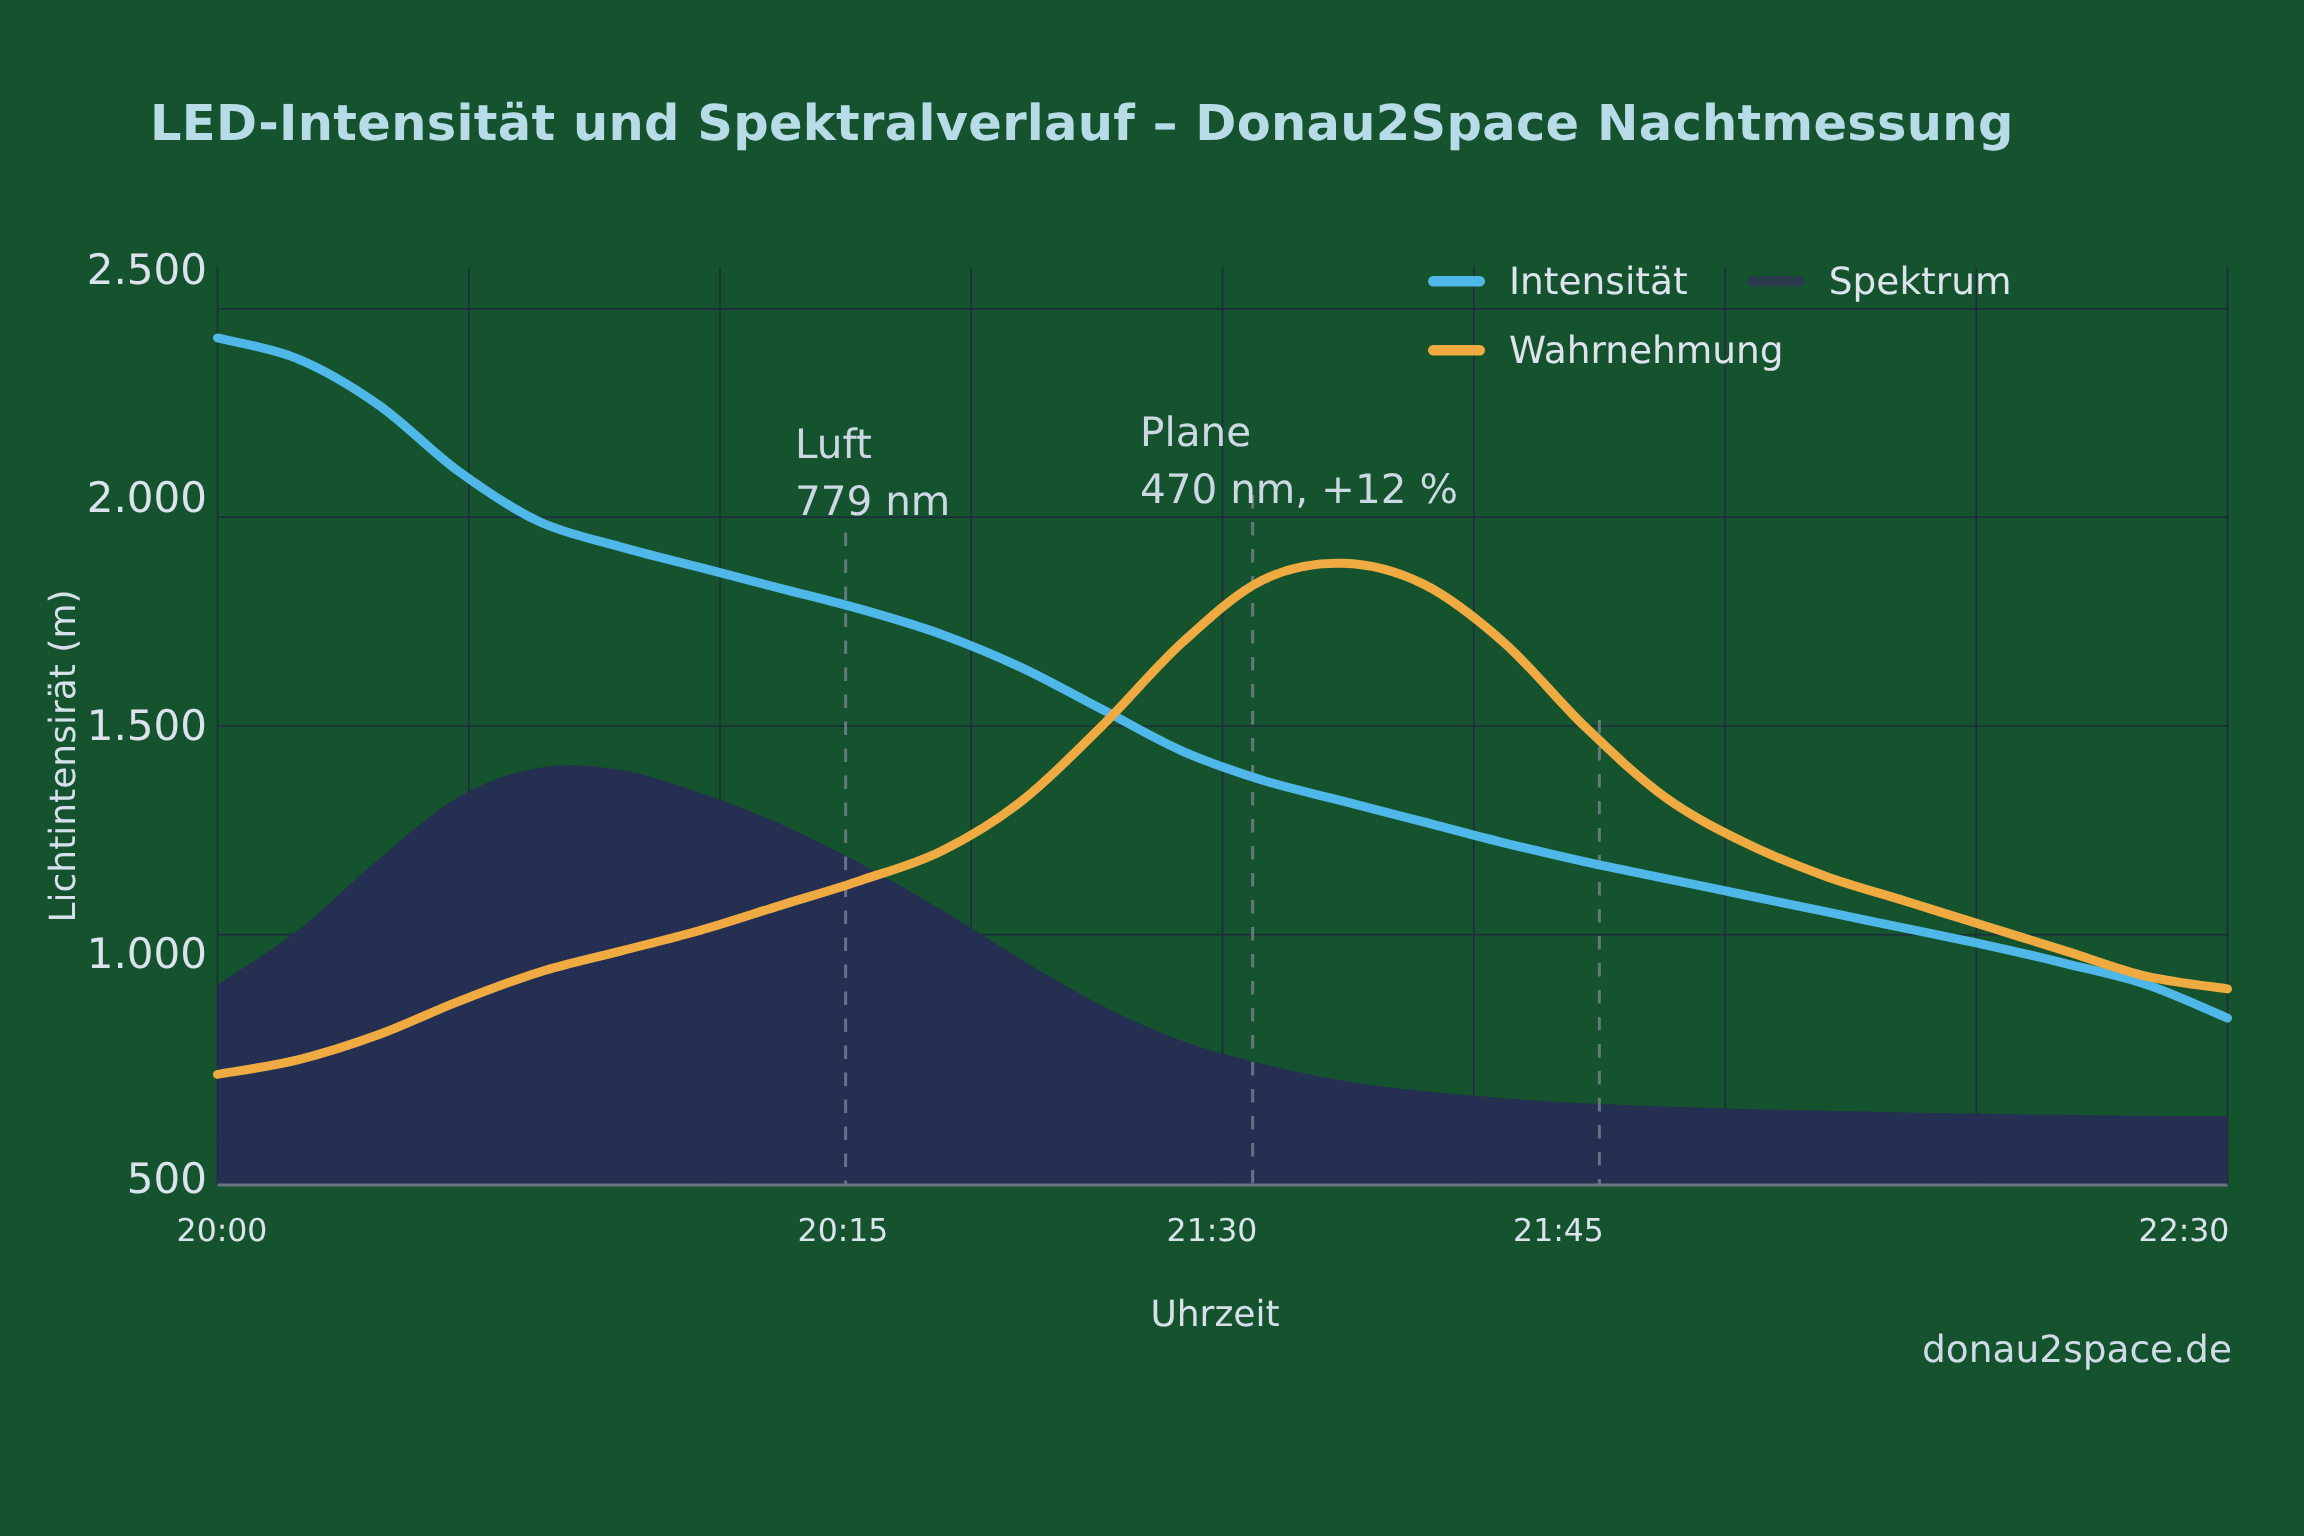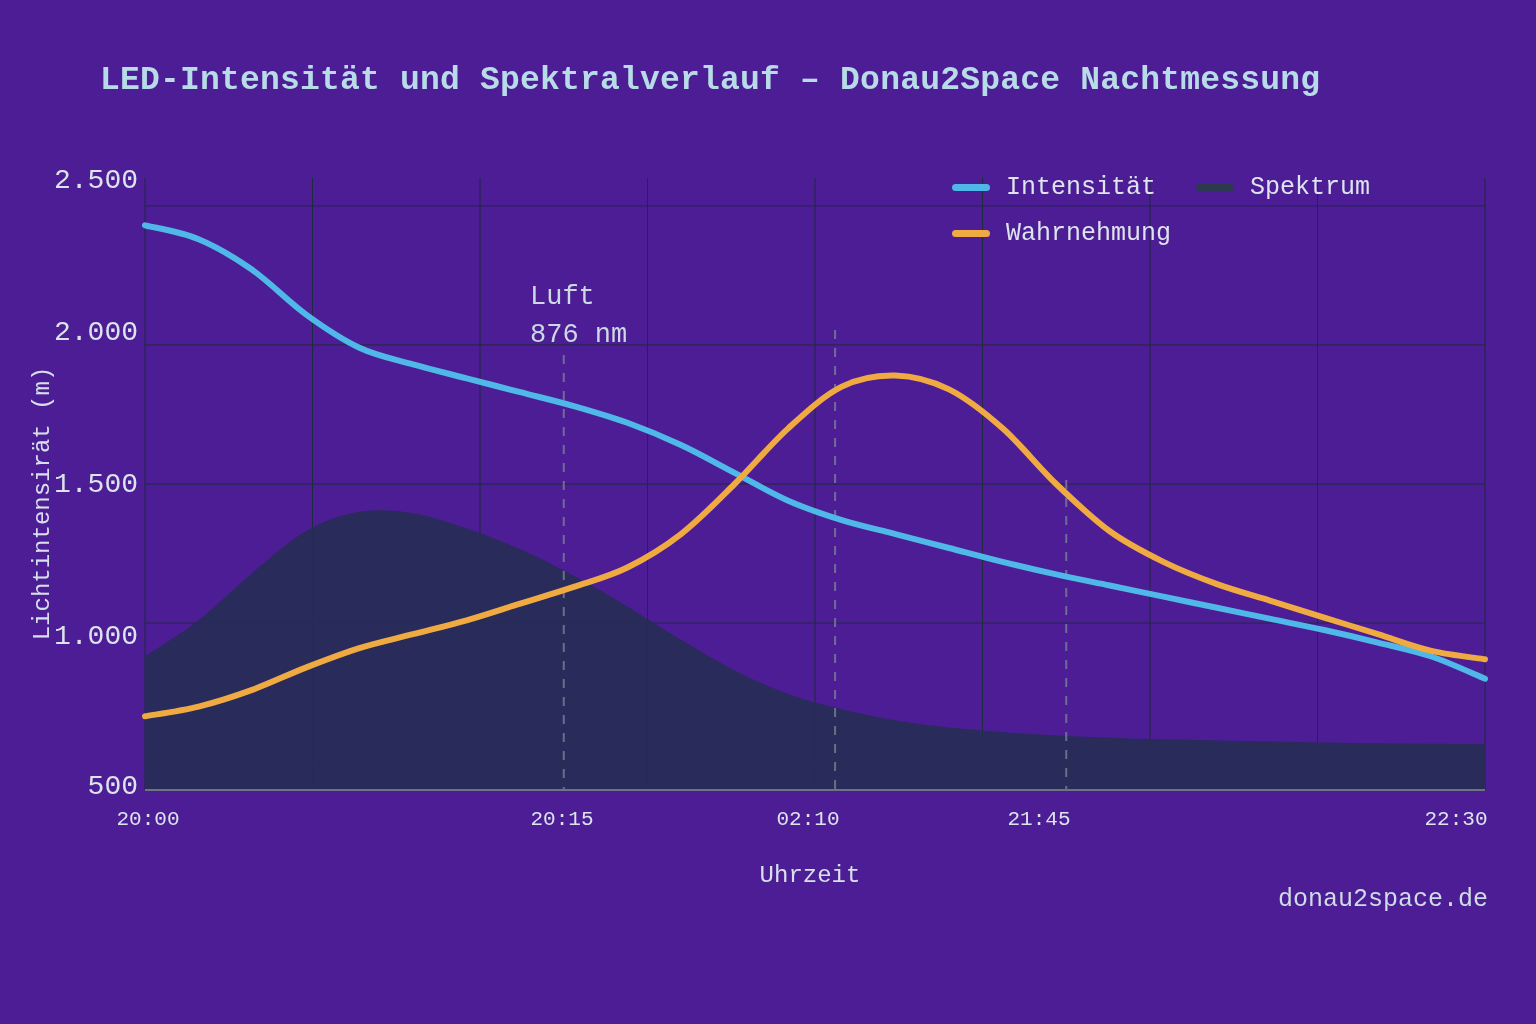--- a/index.html
+++ b/index.html
@@ -10,22 +10,21 @@
   body {
     width: 1536px;
     height: 1024px;
     font-family: "DejaVu Sans", "Liberation Sans", sans-serif;
     overflow: hidden;
     position: relative;
   }
   #chart-root {
     position: absolute;
     inset: 0;
-    background: #4c1d95;
-    font-family: Liberation Mono, monospace;
+    background: #14532d;
   }
   .chart-title {
     position: absolute;
     left: 100px;
     top: 62px;
     font-size: 33px;
     font-weight: 700;
     color: #b8dbe8;
     letter-spacing: 0.2px;
     white-space: nowrap;
@@ -120,21 +119,21 @@
   <div class="axis-label-y">Lichtintensirät (m)</div>
 
   <div class="tick-y" style="top:180px">2.500</div>
   <div class="tick-y" style="top:332px">2.000</div>
   <div class="tick-y" style="top:484px">1.500</div>
   <div class="tick-y" style="top:636px">1.000</div>
   <div class="tick-y" style="top:786px">500</div>
 
   <div class="tick-x" style="left:148px">20:00</div>
   <div class="tick-x" style="left:562px">20:15</div>
-  <div class="tick-x" style="left:808px">02:10</div>
+  <div class="tick-x" style="left:808px">21:30</div>
   <div class="tick-x" style="left:1039px">21:45</div>
   <div class="tick-x" style="left:1456px">22:30</div>
 
   <svg id="plot" width="1536" height="1024" viewBox="0 0 1536 1024" style="position:absolute;left:0;top:0;pointer-events:none">
     <g id="gridlines">
         <line x1="145" x2="1485" y1="205.81818181818176" y2="205.81818181818176" stroke="#1f2b3d" stroke-width="1"></line>
         <line x1="145" x2="1485" y1="344.9090909090909" y2="344.9090909090909" stroke="#1f2b3d" stroke-width="1"></line>
         <line x1="145" x2="1485" y1="484" y2="484" stroke="#1f2b3d" stroke-width="1"></line>
         <line x1="145" x2="1485" y1="623.0909090909091" y2="623.0909090909091" stroke="#1f2b3d" stroke-width="1"></line>
         <line x1="145" x2="1485" y1="762.1818181818181" y2="762.1818181818181" stroke="#1f2b3d" stroke-width="1"></line>
@@ -180,19 +179,23 @@
     <div class="legend-row">
       <div class="legend-item">
         <span class="legend-swatch" style="background:#f0aa42"></span>
         <span>Wahrnehmung</span>
       </div>
     </div>
   </div>
 
   <div class="annotation" style="left:530px;top:278px">
     <div>Luft</div>
-    <div>876 nm</div>
+    <div>779 nm</div>
+  </div>
+  <div class="annotation" style="left:760px;top:270px">
+    <div>Plane</div>
+    <div>470 nm, +12 %</div>
   </div>
 
   <div class="axis-label-x">Uhrzeit</div>
   <div class="watermark">donau2space.de</div>
 
 </div>
 
 </body></html>

